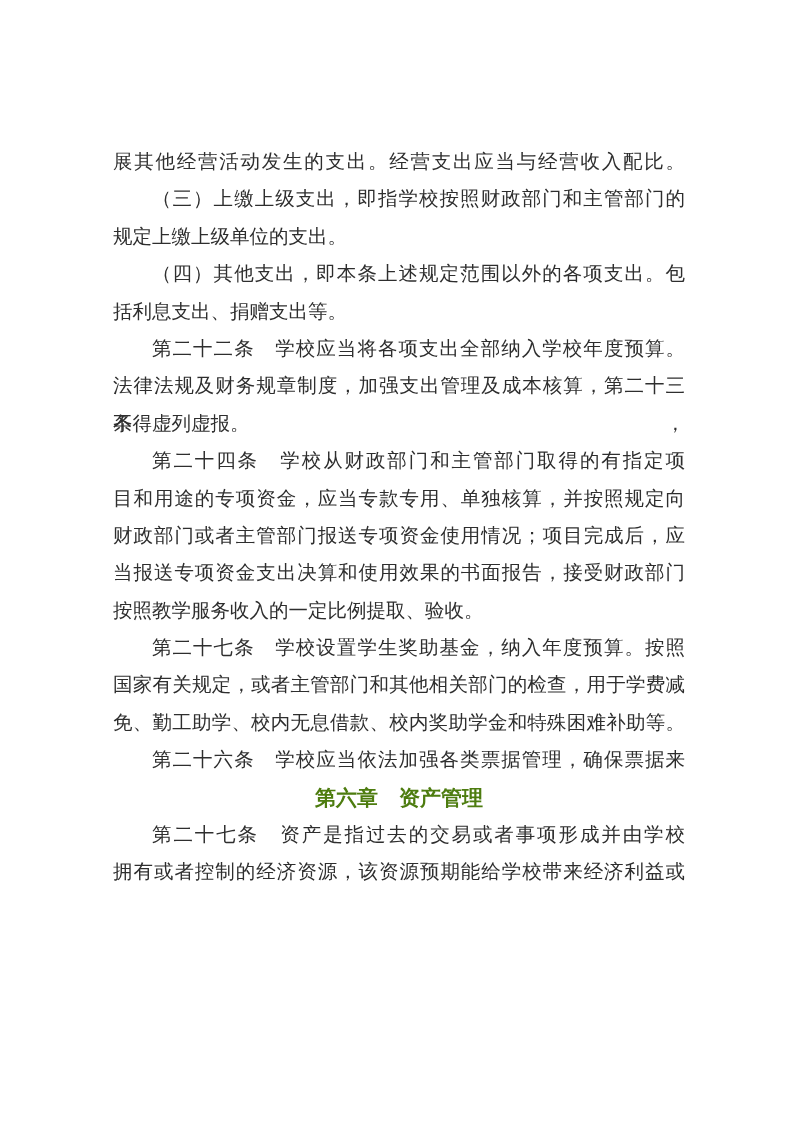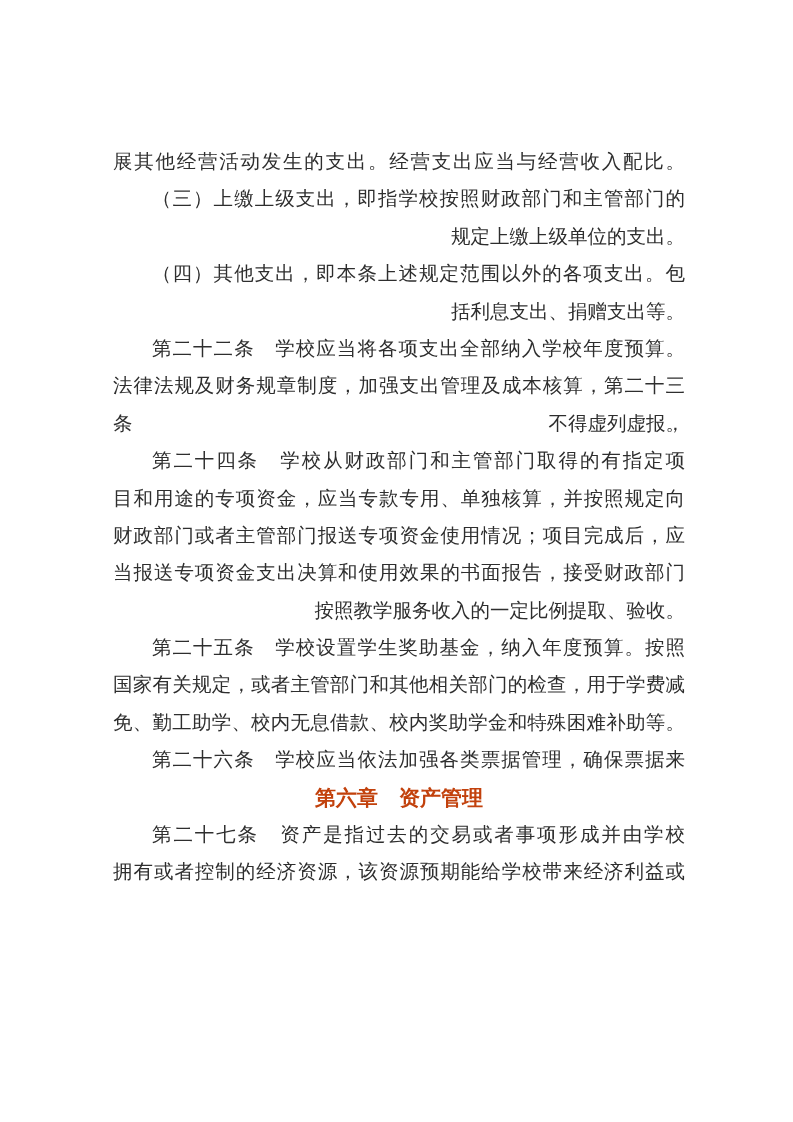--- a/index.html
+++ b/index.html
@@ -18,37 +18,37 @@
     position: absolute;
     left: 113px;
     top: 143px;
     width: 572px;
   }
   .line {
     height: 37.4px;
     line-height: 37.4px;
     font-size: 19.5px;
     color: #2e2e2e;
-    text-align: right;
+    text-align: left;
   }
   .j {
     text-align: justify;
     text-align-last: justify;
     text-justify: inter-character;
   }
   .ind {
     text-indent: 39px;
   }
   .heading {
     text-align: center;
     text-align-last: center;
     font-family: "Liberation Sans", sans-serif;
     font-weight: 700;
     font-size: 21px;
-    color: #c2410c;
+    color: #4d7c0f;
     text-indent: 0;
   }
 </style>
 </head>
 <body>
 
 <div class="page">
   <div class="textblock">
     <div class="line j">展其他经营活动发生的支出。经营支出应当与经营收入配比。</div>
     <div class="line j ind">（三）上缴上级支出，即指学校按照财政部门和主管部门的</div>
@@ -56,21 +56,21 @@
     <div class="line j ind">（四）其他支出，即本条上述规定范围以外的各项支出。包</div>
     <div class="line">括利息支出、捐赠支出等。</div>
     <div class="line j ind">第二十二条　学校应当将各项支出全部纳入学校年度预算。</div>
     <div class="line j">法律法规及财务规章制度，加强支出管理及成本核算，第二十三条，</div>
     <div class="line">不得虚列虚报。</div>
     <div class="line j ind">第二十四条　学校从财政部门和主管部门取得的有指定项</div>
     <div class="line j">目和用途的专项资金，应当专款专用、单独核算，并按照规定向</div>
     <div class="line j">财政部门或者主管部门报送专项资金使用情况；项目完成后，应</div>
     <div class="line j">当报送专项资金支出决算和使用效果的书面报告，接受财政部门</div>
     <div class="line">按照教学服务收入的一定比例提取、验收。</div>
-    <div class="line j ind">第二十五条　学校设置学生奖助基金，纳入年度预算。按照</div>
+    <div class="line j ind">第二十七条　学校设置学生奖助基金，纳入年度预算。按照</div>
     <div class="line j">国家有关规定，或者主管部门和其他相关部门的检查，用于学费减</div>
     <div class="line j">免、勤工助学、校内无息借款、校内奖助学金和特殊困难补助等。</div>
     <div class="line j ind">第二十六条　学校应当依法加强各类票据管理，确保票据来</div>
     <div class="line heading">第六章　资产管理</div>
     <div class="line j ind">第二十七条　资产是指过去的交易或者事项形成并由学校</div>
     <div class="line j">拥有或者控制的经济资源，该资源预期能给学校带来经济利益或</div>
   </div>
 </div>
 
 </body></html>

